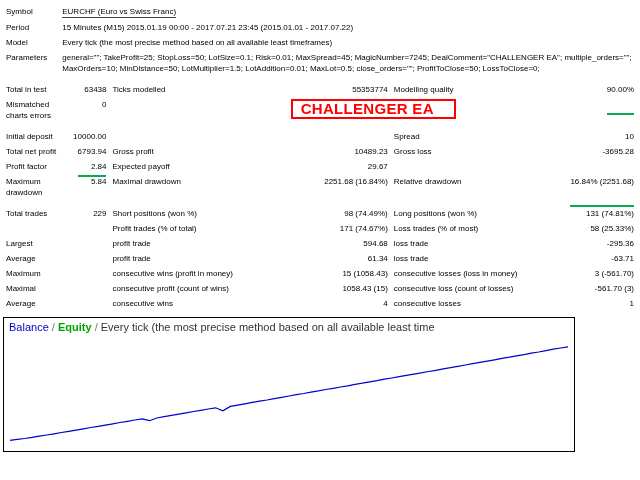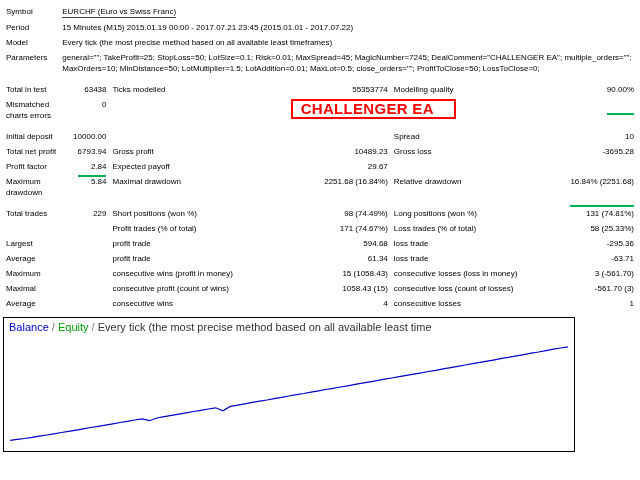--- a/index.html
+++ b/index.html
@@ -74,21 +74,21 @@
     overflow: hidden;
   }
   .chart-header {
     padding: 3px 4px 0 5px;
     font-size: 11px;
     white-space: nowrap;
     font-family: "Liberation Sans", sans-serif;
   }
   .ch-balance { color: #0000cc; }
   .ch-slash { color: #777777; }
-  .ch-equity { color: #00a000; }
+  .ch-equity { color: #00a000; font-weight: bold; }
   .ch-rest { color: #333333; }
   .chart-plot {
     position: absolute;
     left: 0;
     top: 20px;
     width: 570px;
     height: 113px;
   }
   .chart-plot svg { display: block; }
 </style>
@@ -197,21 +197,21 @@
       <td class="num-r">98 (74.49%)</td>
       <td>Long positions (won %)</td>
       <td class="num-r">131 (74.81%)</td>
     </tr>
 
     <tr>
       <td class="label"></td>
       <td></td>
       <td>Profit trades (% of total)</td>
       <td class="num-r">171 (74.67%)</td>
-      <td>Loss trades (% of total)</td>
+      <td>Loss trades (% of most)</td>
       <td class="num-r">58 (25.33%)</td>
     </tr>
 
     <tr>
       <td class="label">Largest</td>
       <td></td>
       <td>profit trade</td>
       <td class="num-r">594.68</td>
       <td>loss trade</td>
       <td class="num-r">-295.36</td>

